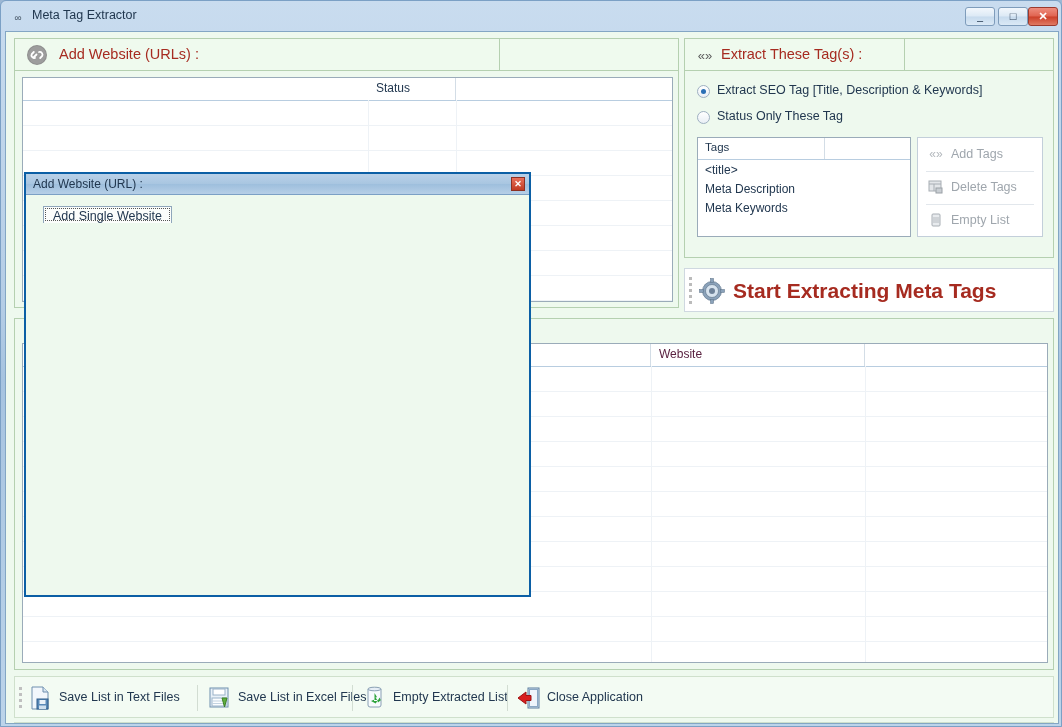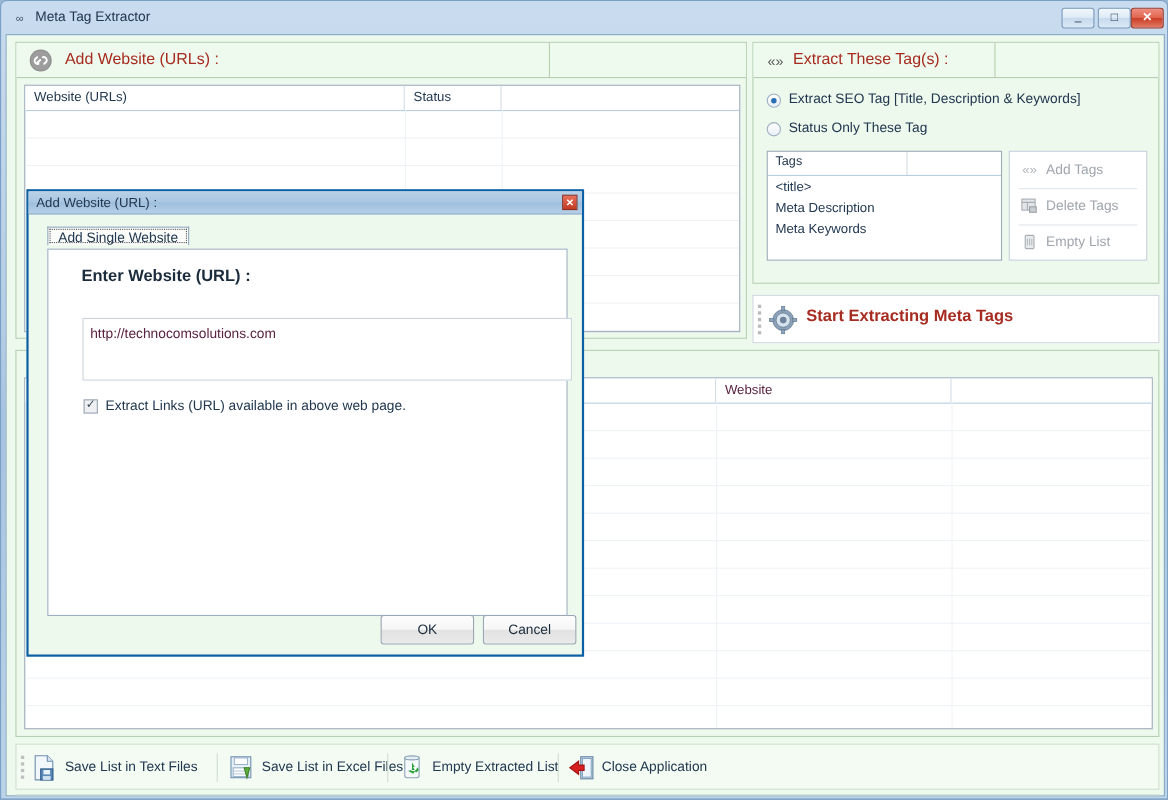--- a/index.html
+++ b/index.html
@@ -251,21 +251,21 @@
     background: #bbbbbb; margin-bottom: 3px;
   }
   #start-gear {
     position: absolute; left: 14px; top: 9px;
     width: 26px; height: 26px;
     font-size: 22px; line-height: 26px; text-align: center;
     color: #7d93ab;
   }
   #start-label {
     position: absolute; left: 48px; top: 10px;
-    font-size: 15px; font-weight: bold;
+    font-size: 21px; font-weight: bold;
     color: #a62b20;
     white-space: nowrap;
   }
 
   
   #panel-results {
     position: absolute;
     left: 8px; top: 286px;
     width: 1040px; height: 352px;
     box-sizing: border-box;
@@ -457,21 +457,20 @@
             <path d="M8.5 13.5 l3 -3 M14 8 a2.8 2.8 0 0 1 3.2 4 l-2 2" stroke="#ffffff" stroke-width="1.8" fill="none" stroke-linecap="round"></path>
             <path d="M10 14 a2.8 2.8 0 0 1 -3.2 -4 l2 -2" stroke="#ffffff" stroke-width="1.8" fill="none" stroke-linecap="round"></path>
           </svg>
         </div>
         <div class="grp-title">Add Website (URLs) :</div>
         <div id="urls-header-divider"></div>
       </div>
 
       <div id="urls-grid">
         <div class="grid-header-row">
-          <div class="grid-hcell" style="left:0; width:345px;">Website (URLs)</div>
           <div class="grid-hcell" style="left:345px; width:88px;">Status</div>
           <div class="grid-hcell" style="left:433px; width:216px; border-right:none;"></div>
         </div>
         <div class="grid-vline" style="left:345px;"></div>
         <div class="grid-vline" style="left:433px;"></div>
         <div class="grid-body-row" style="top:22px;"></div>
         <div class="grid-body-row" style="top:47px;"></div>
         <div class="grid-body-row" style="top:72px;"></div>
         <div class="grid-body-row" style="top:97px;"></div>
         <div class="grid-body-row" style="top:122px;"></div>
@@ -665,31 +664,16 @@
         <div id="dlg-title-text">Add Website (URL) :</div>
         <div id="dlg-close">
           <span>✕</span>
         </div>
       </div>
 
       <div id="dlg-tabstrip">
         <div id="dlg-tab">Add Single Website</div>
       </div>
 
-      <div id="dlg-tabpage">
-        <div id="dlg-section-title">Enter Website (URL) :</div>
-
-        <div id="dlg-url-box" placeholder="">
-          <div id="dlg-url-value">http://technocomsolutions.com</div>
-        </div>
-
-        <div id="dlg-check-row">
-          <span id="dlg-check-mark"></span>
-          <span id="dlg-check-label">Extract Links (URL) available in above web page.</span>
-        </div>
-
-        <div class="dlg-btn" id="dlg-ok">OK</div>
-        <div class="dlg-btn" id="dlg-cancel">Cancel</div>
-      </div>
     </div>
 
   </div>
 </div>
 
 </body></html>

